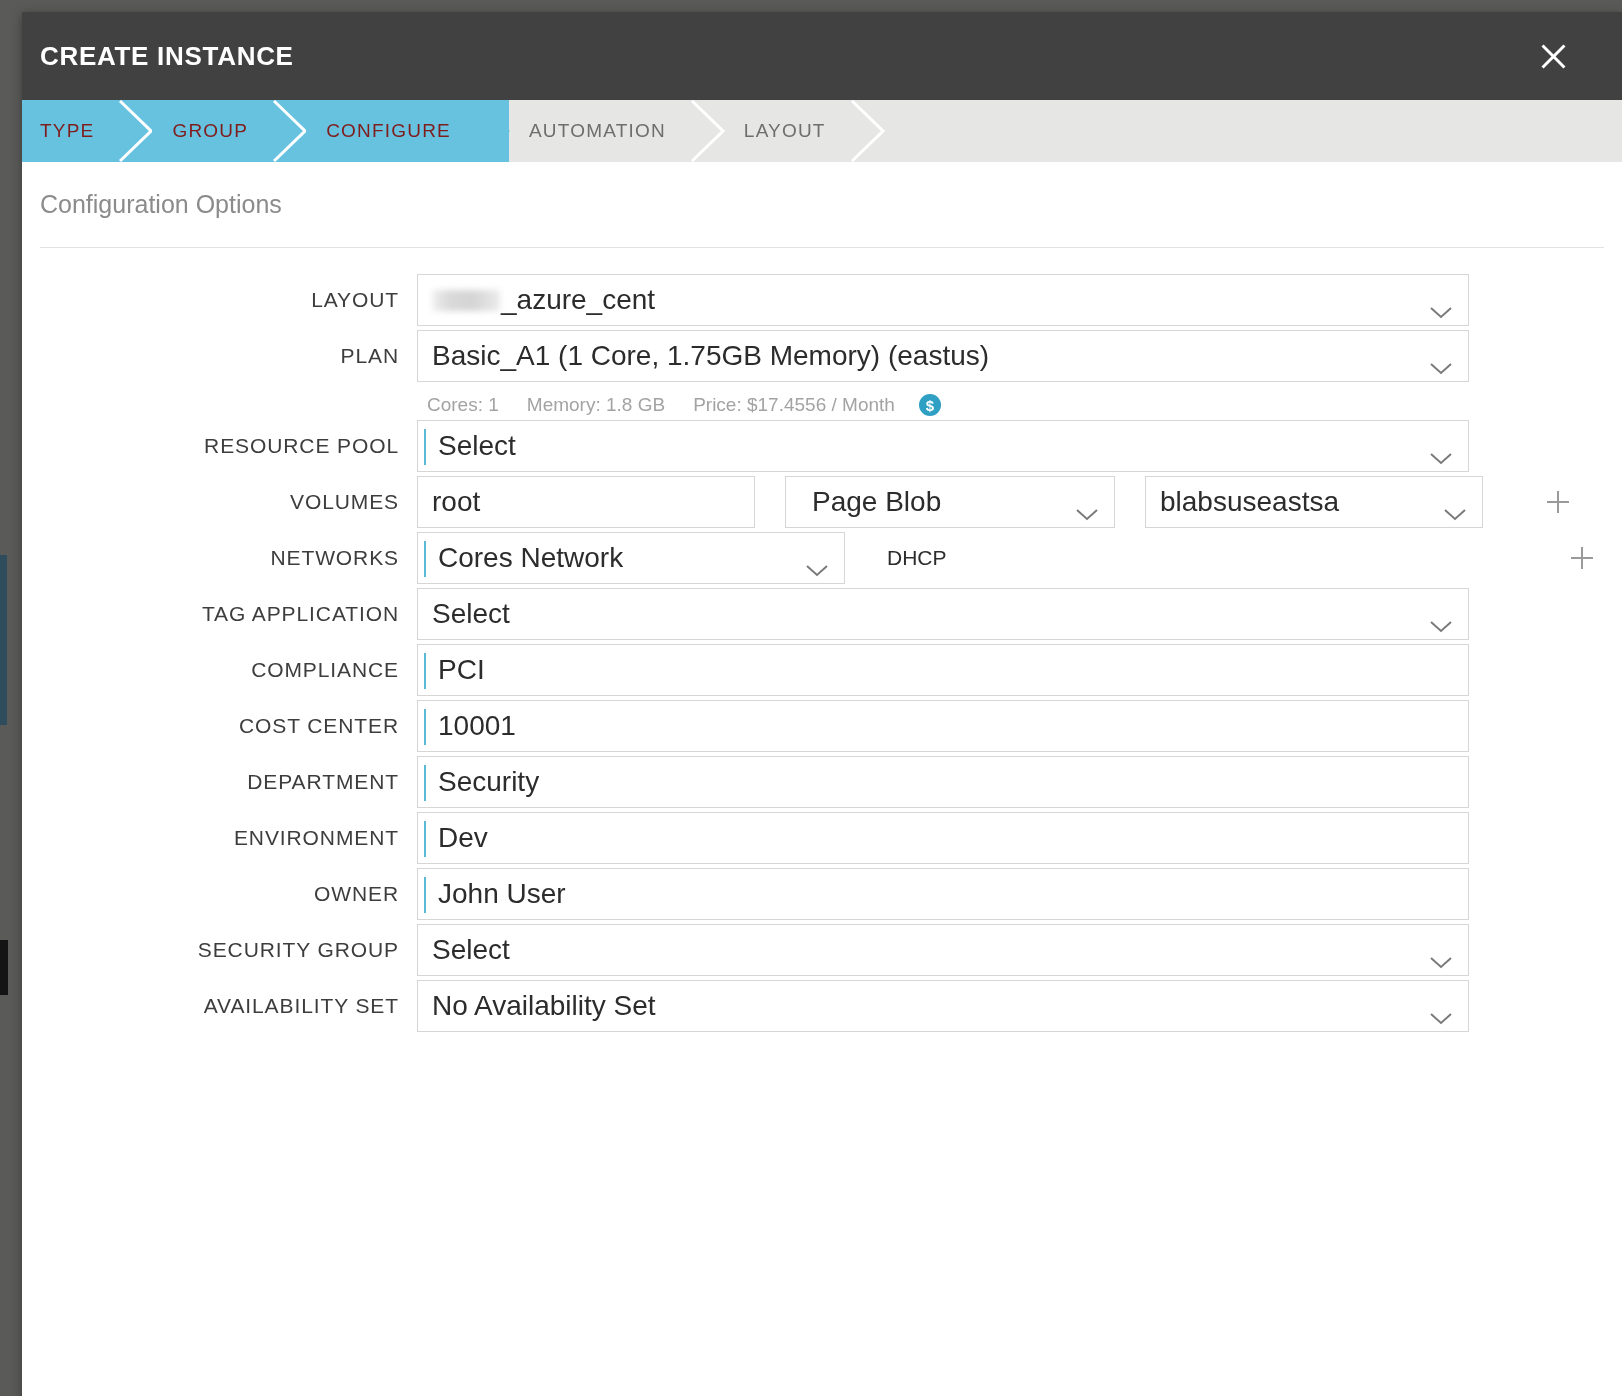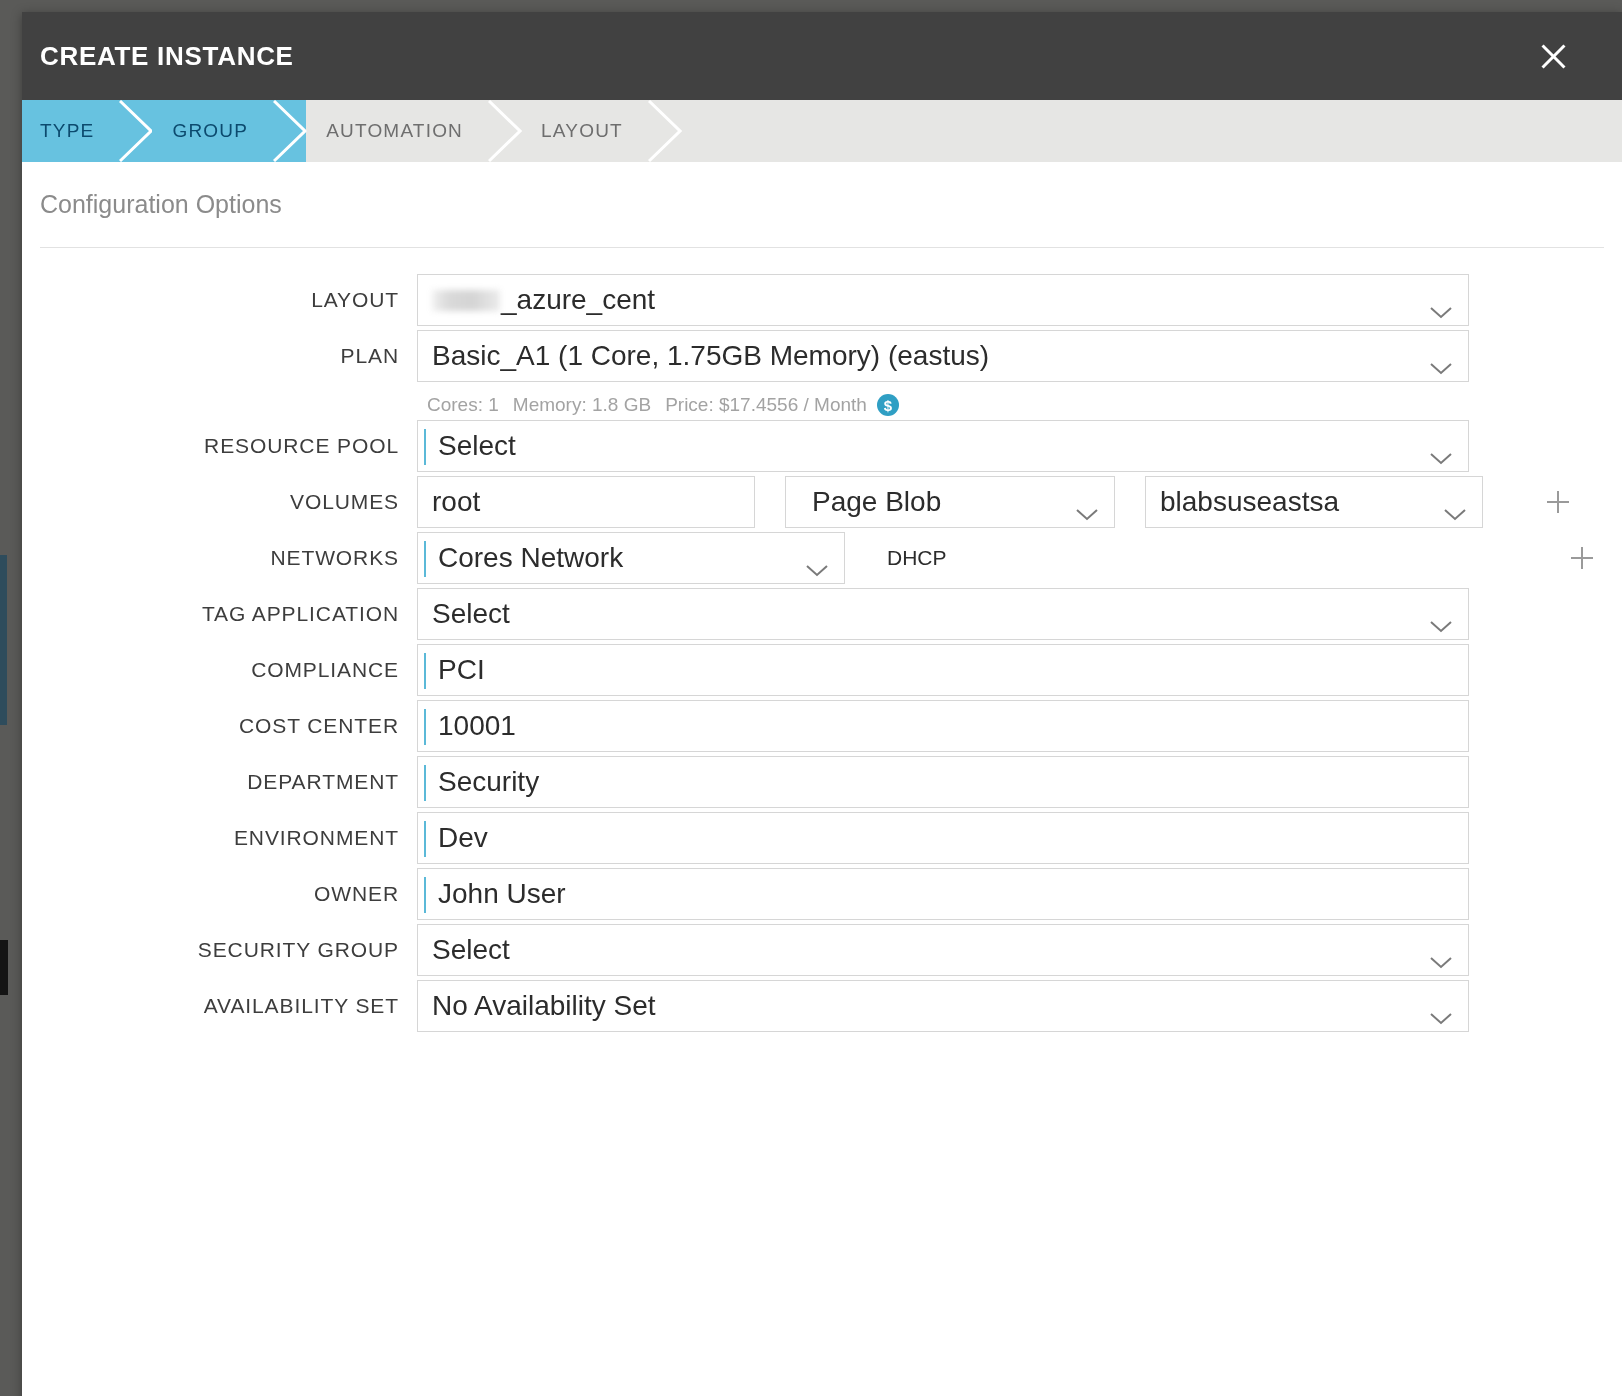--- a/index.html
+++ b/index.html
@@ -92,21 +92,21 @@
     letter-spacing: 1.2px;
     padding-left: 20px;
     padding-right: 58px;
     background: transparent;
     cursor: pointer;
     white-space: nowrap;
   }
   .step:first-child { padding-left: 18px; }
   .step.done {
     background: #67c2e0;
-    color: #0c4a6e;
+    color: #7f1d1d;
   }
   
   .step .chev {
     position: absolute;
     right: -1px;
     top: 0;
     width: 34px;
     height: 100%;
     pointer-events: none;
   }
@@ -201,21 +201,21 @@
   }
   .plus-btn::before { left: 14px; top: 4px; width: 2px; height: 22px; }
   .plus-btn::after  { left: 4px; top: 14px; width: 22px; height: 2px; }
 
   .hint {
     font-size: 19px;
     color: #a3a3a3;
     padding: 12px 0 0 10px;
     display: flex;
     align-items: center;
-    gap: 14px;
+    gap: 28px;
   }
   .hint .seg { white-space: pre; }
   .price-badge {
     display: inline-flex;
     align-items: center;
     justify-content: center;
     width: 22px; height: 22px;
     border-radius: 50%;
     background: #2f9fc4;
     color: #ffffff;
@@ -273,20 +273,28 @@
     <div class="step done">
       <span>GROUP</span>
       <span class="chev">
         <svg width="34" height="62" viewBox="0 0 34 62">
           <polygon points="0,0 34,31 0,62" fill="#67c2e0"></polygon>
           <polyline points="1,1 32,31 1,61" fill="none" stroke="#ffffff" stroke-width="3"></polyline>
         </svg>
       </span>
     </div>
 
+    <div class="step done">
+      <span>CONFIGURE</span>
+      <span class="chev">
+        <svg width="34" height="62" viewBox="0 0 34 62">
+          <polygon points="0,0 34,31 0,62" fill="#67c2e0"></polygon>
+        </svg>
+      </span>
+    </div>
 
     <div class="step">
       <span>AUTOMATION</span>
       <span class="chev">
         <svg width="34" height="62" viewBox="0 0 34 62">
           <polyline points="1,1 32,31 1,61" fill="none" stroke="#ffffff" stroke-width="3"></polyline>
         </svg>
       </span>
     </div>
 

